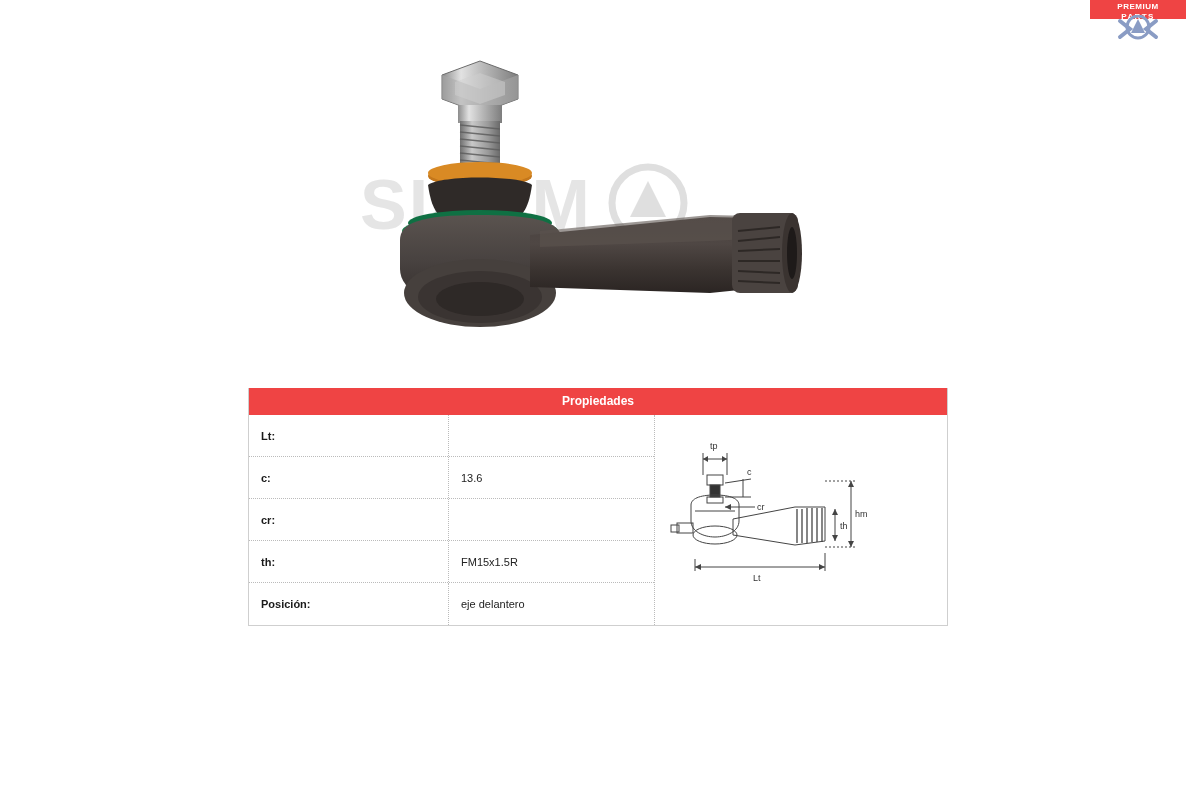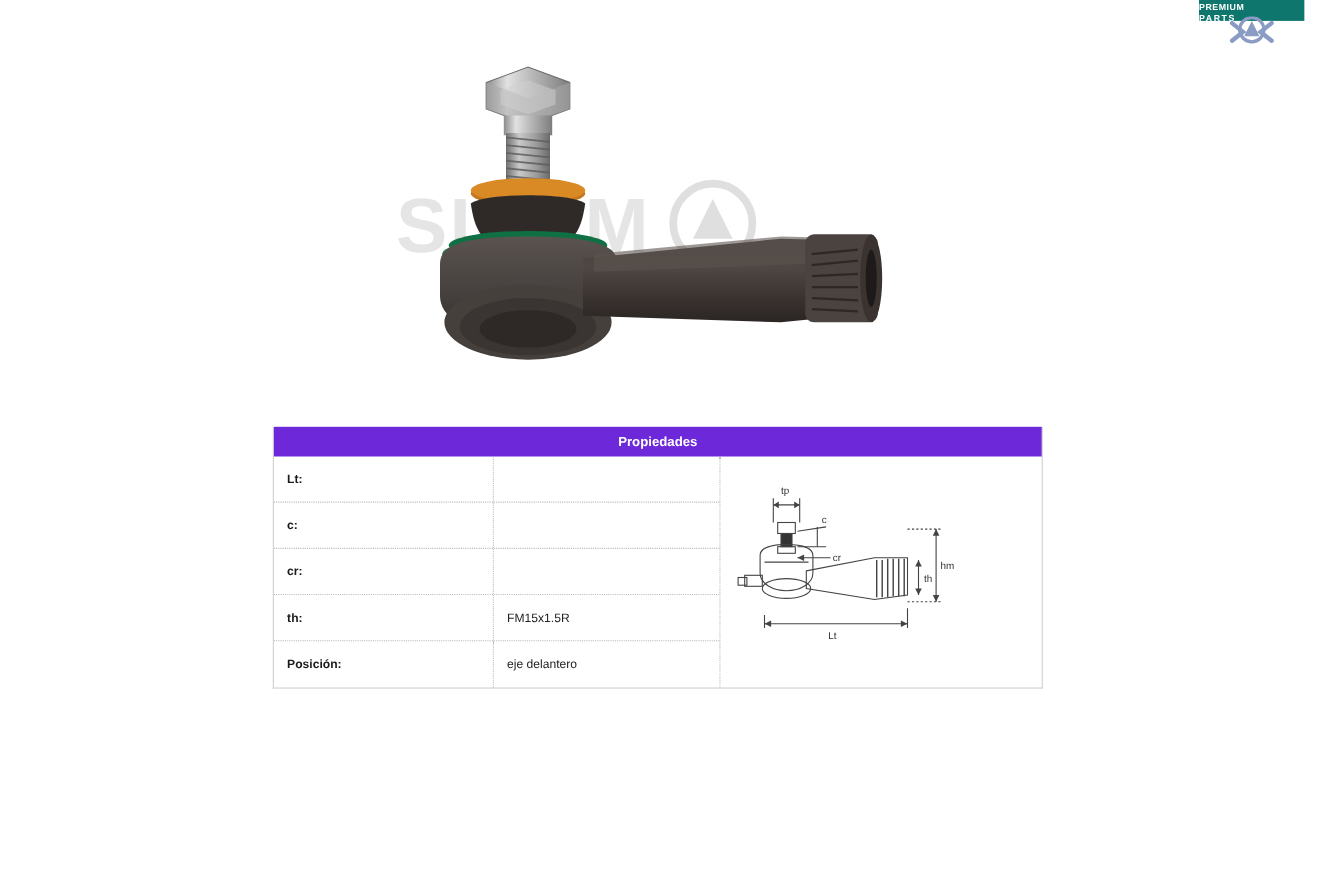--- a/index.html
+++ b/index.html
@@ -30,26 +30,26 @@
     right: 14px;
     top: 0;
     width: 96px;
     height: 44px;
     background: #ffffff;
     overflow: hidden;
   }
   #premium-badge .badge-top {
     width: 100%;
     height: 19px;
-    background: #0f766e;
+    background: #ef4444;
     color: #ffffff;
     font-size: 8px;
     font-weight: bold;
     letter-spacing: 0.5px;
-    text-align: left;
+    text-align: center;
     line-height: 10px;
     padding-top: 2px;
     box-sizing: border-box;
   }
   #premium-badge .badge-top .l2 {
     display: block;
     letter-spacing: 1.4px;
   }
   #premium-badge .badge-logo {
     position: relative;
@@ -89,21 +89,21 @@
     position: absolute;
     left: 248px;
     top: 388px;
     width: 700px;
     border: 1px solid #cfcfcf;
     border-top: none;
     box-sizing: border-box;
     background: #ffffff;
   }
   #properties-header {
-    background: #6d28d9;
+    background: #ef4444;
     color: #ffffff;
     font-size: 12px;
     font-weight: bold;
     text-align: center;
     padding: 6px 0 7px 0;
   }
   #properties-body {
     display: flex;
   }
   #prop-rows {
@@ -267,20 +267,21 @@
   <div id="properties-header">Propiedades</div>
   <div id="properties-body">
     <div id="prop-rows">
 
       <div class="prop-row">
         <div class="prop-key">Lt:</div>
       </div>
 
       <div class="prop-row">
         <div class="prop-key">c:</div>
+        <div class="prop-val">13.6</div>
       </div>
 
       <div class="prop-row">
         <div class="prop-key">cr:</div>
       </div>
 
       <div class="prop-row">
         <div class="prop-key">th:</div>
         <div class="prop-val">FM15x1.5R</div>
       </div>

